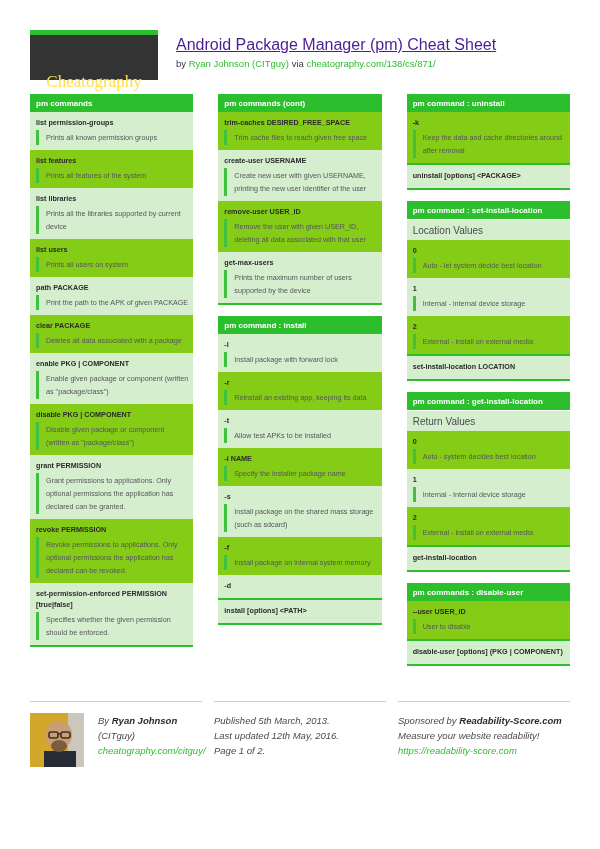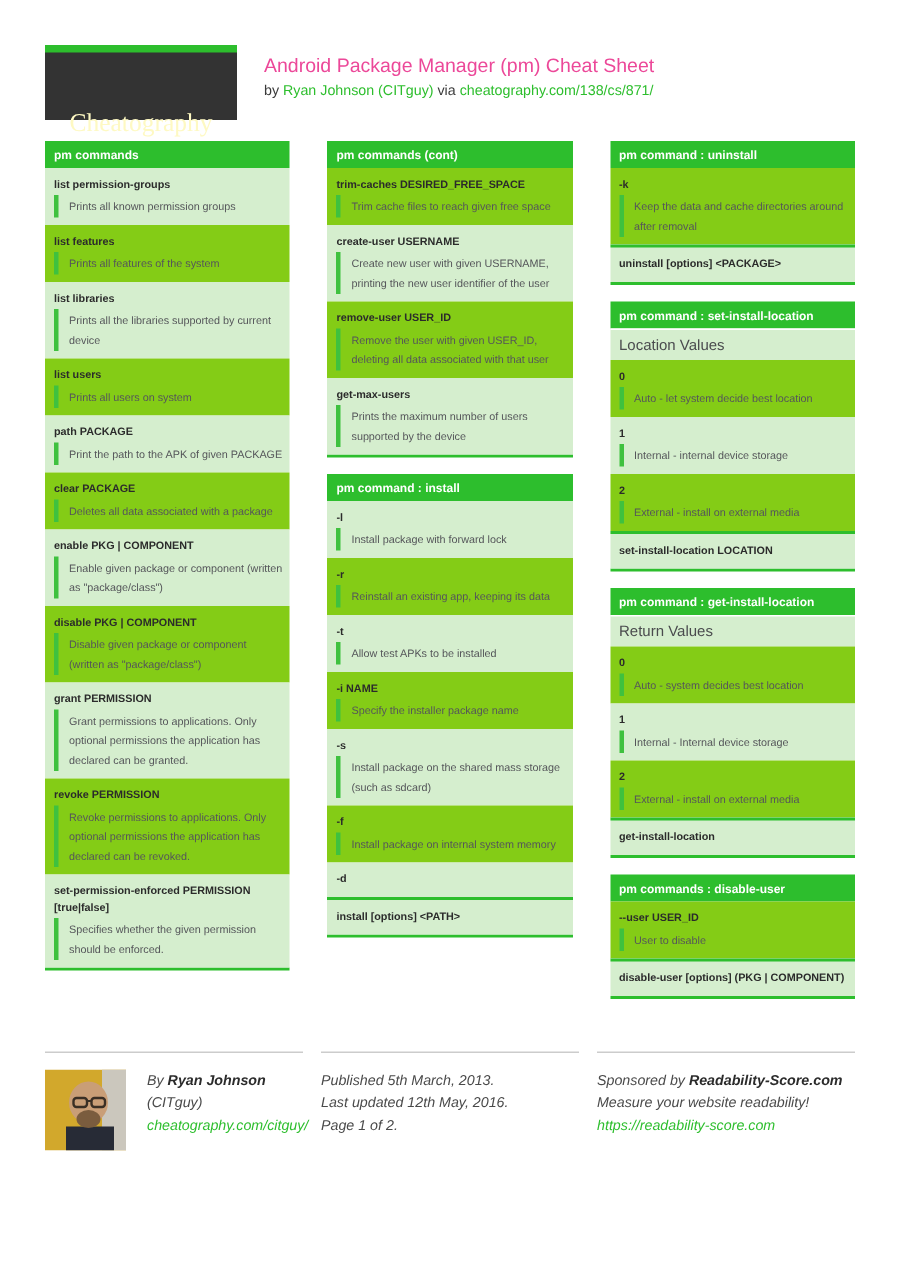--- a/index.html
+++ b/index.html
@@ -13,23 +13,23 @@
   .page { padding:30px 30px 0 30px; }
 
   
   .masthead { display:flex; align-items:flex-start; margin-bottom:14px; }
   .logo {
     width:128px; height:50px; background:#333333;
     border-top:5px solid #2dbe2d;
     display:flex; align-items:center; justify-content:center;
     flex:0 0 auto;
   }
-  .logo-text { font-family:"Liberation Serif","DejaVu Serif",serif; color:#fef9c3; font-size:17px;margin-top:48px; }
+  .logo-text { font-family:"Liberation Serif","DejaVu Serif",serif; color:#fde047; font-size:17px;margin-top:48px; }
   .title-block { margin-left:18px; padding-top:6px; }
-  .sheet-title { color:#ec4899; font-size:13px; font-weight:400; margin-bottom:4px; }
+  .sheet-title { color:#4c1d95; font-size:16px; font-weight:400; margin-bottom:4px;text-decoration:underline; }
   .byline { font-size:9.5px; color:#3a3a3a; }
   .byline a { color:#2dbe2d; text-decoration:none; }
 
   
   .columns { display:flex; gap:25px; align-items:flex-start; }
   .column { flex:1 1 0; min-width:0; }
 
   .panel { margin-bottom:11px; border-bottom:2px solid #2dbe2d; background:#fff; }
   .panel-header {
     background:#2dbe2d; color:#ffffff; font-weight:bold;

